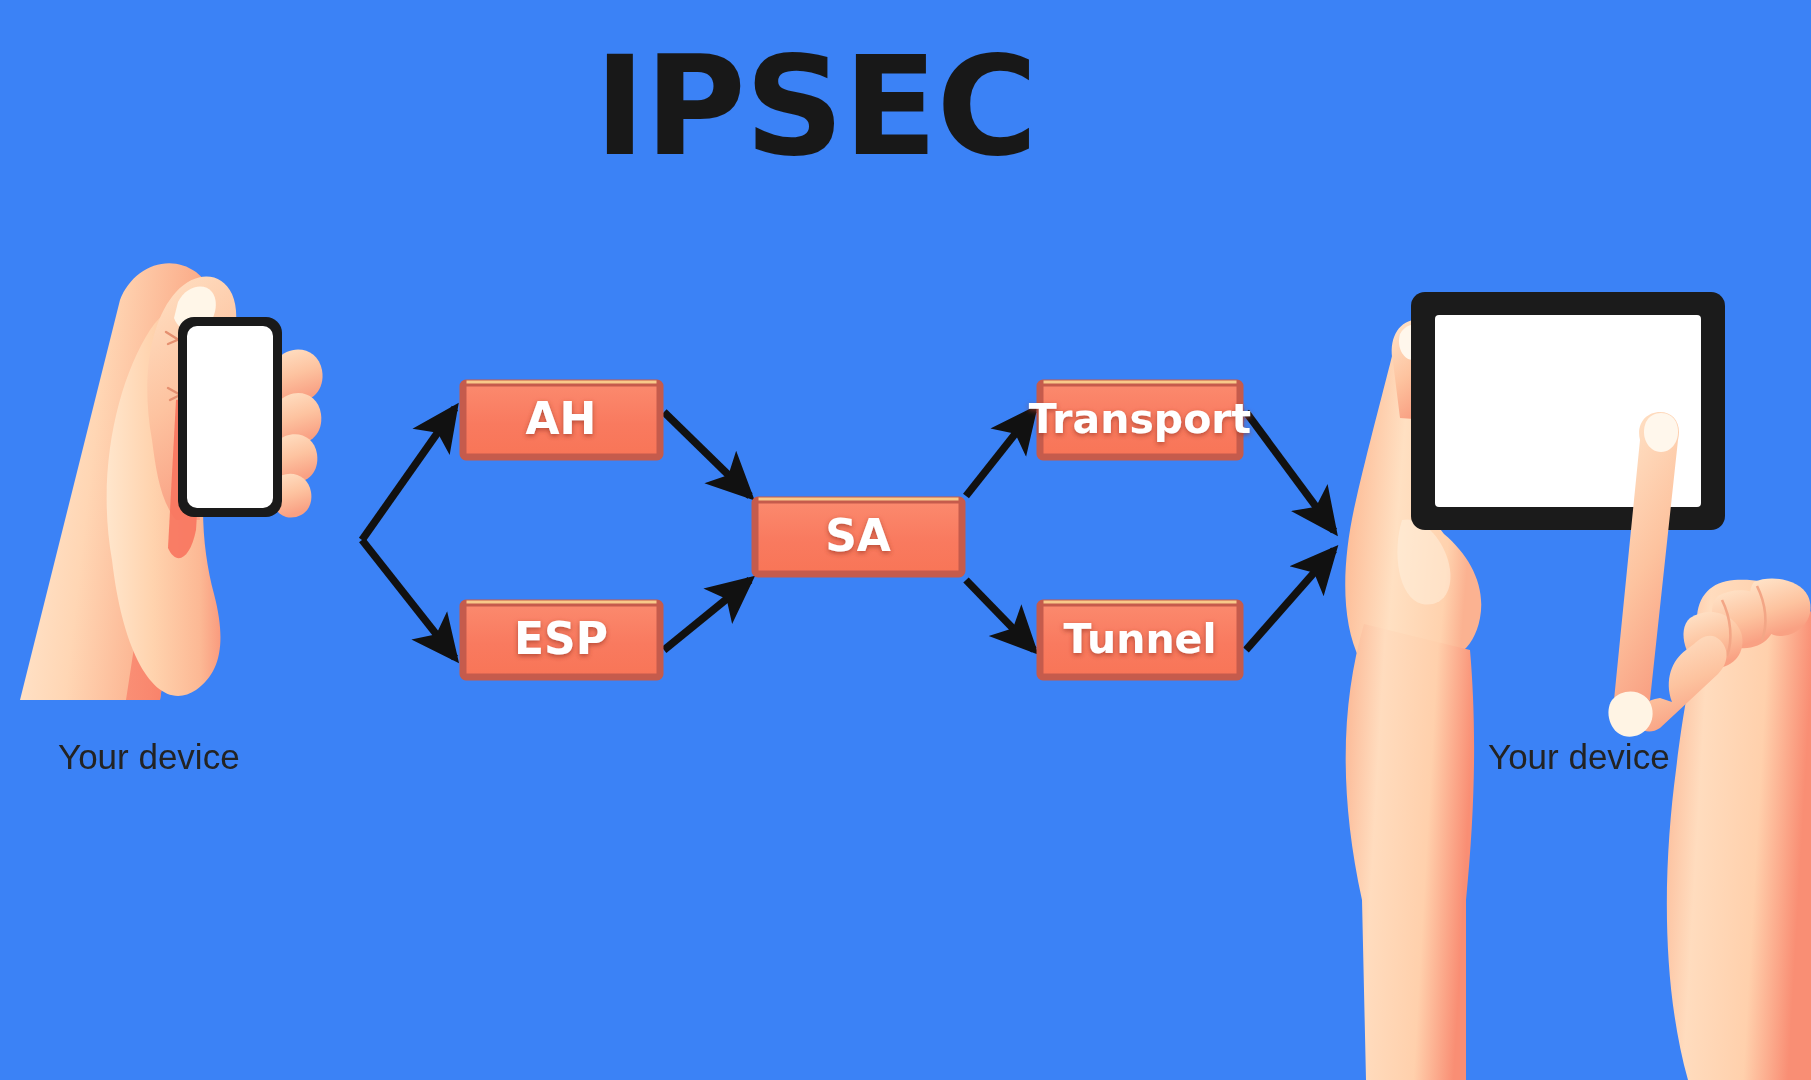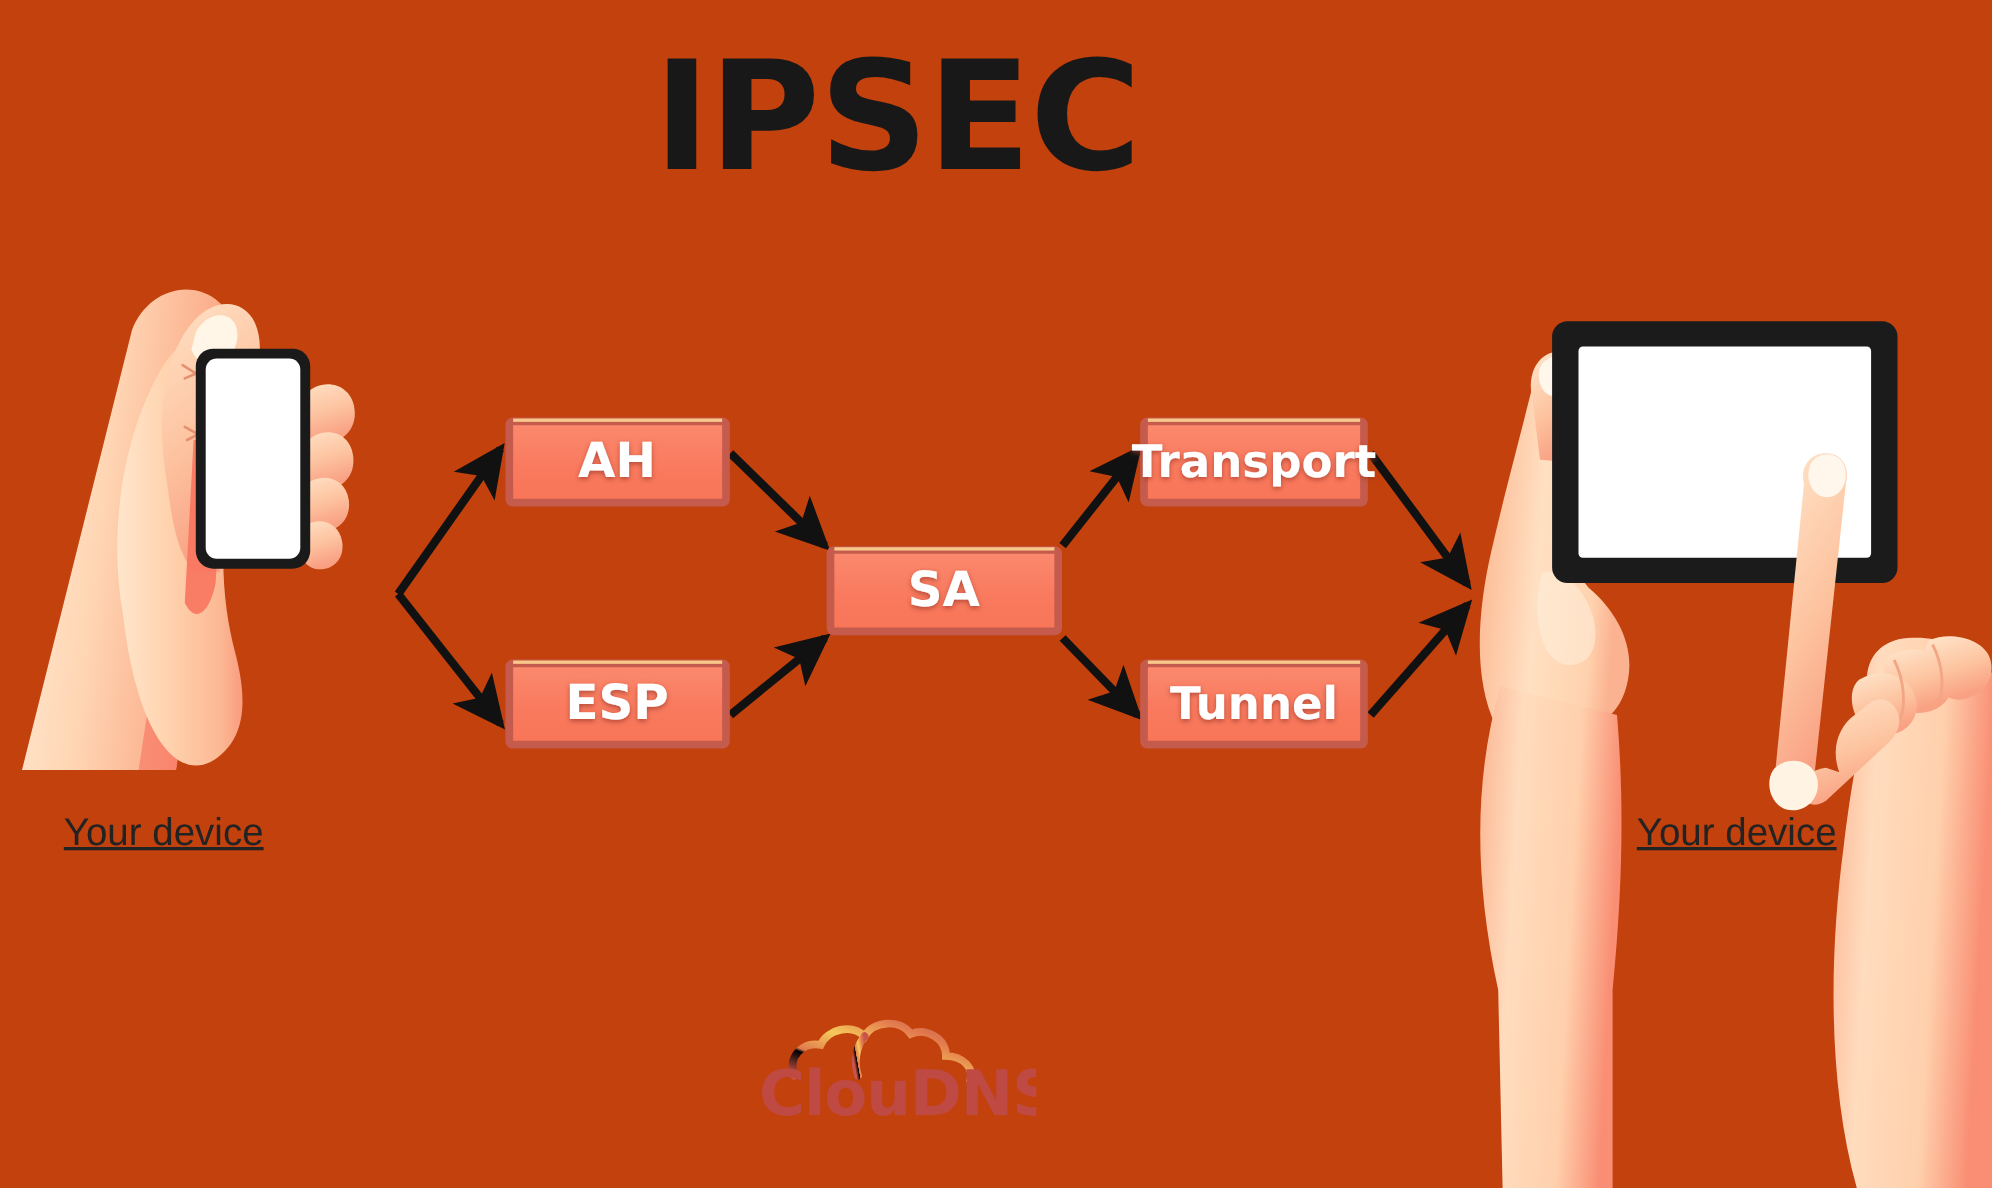--- a/index.html
+++ b/index.html
@@ -12,21 +12,21 @@
     font-family: "Liberation Sans", sans-serif;
     width: 1811px;
     height: 1080px;
     overflow: hidden;
     position: relative;
   }
   .stage {
     position: relative;
     width: 1811px;
     height: 1080px;
-    background: #c2410c;
+    background: #3b82f6;
   }
   .title {
     position: absolute;
     left: 0;
     top: 38px;
     width: 1631px;
     text-align: center;
     font-family: "DejaVu Sans", sans-serif;
     font-weight: bold;
     font-size: 138px;
@@ -34,21 +34,20 @@
     color: #181818;
     line-height: 1;
     user-select: none;
   }
   .device-label {
     position: absolute;
     font-family: "Liberation Sans", sans-serif;
     font-size: 35px;
     color: #232323;
     white-space: nowrap;
-    text-decoration: underline;
   }
   #label-your-device { left: 58px; top: 737px; }
   #label-other-device { left: 1488px; top: 737px; }
 
   .art-layer {
     position: absolute;
     left: 0; top: 0;
     width: 1811px;
     height: 1080px;
     pointer-events: none;
@@ -323,40 +322,14 @@
     <g>
       <rect x="1040" y="603" width="200" height="74" rx="3" ry="3" fill="url(#boxGrad)" stroke="#C55B4C" stroke-width="7"></rect>
       <rect x="1043.5" y="600.5" width="193" height="3" fill="#F8C98A"></rect>
       <text class="box-label" x="1140" y="642" font-size="41" filter="url(#textShadow)">Tunnel</text>
     </g>
   </svg>
 
   <div class="device-label" id="label-your-device">Your device</div>
   <div class="device-label" id="label-other-device">Your device</div>
 
-  <div class="logo-wrap">
-    <svg viewBox="0 0 252 105" width="252" height="105" xmlns="http://www.w3.org/2000/svg">
-      <defs>
-        <linearGradient id="cloudGrad" x1="0" y1="0.9" x2="1" y2="0.1">
-          <stop offset="0%" stop-color="#C9554A"></stop>
-          <stop offset="22%" stop-color="#E07council"></stop>
-          <stop offset="25%" stop-color="#E07A4E"></stop>
-          <stop offset="50%" stop-color="#F5C95A"></stop>
-          <stop offset="76%" stop-color="#E58050"></stop>
-          <stop offset="100%" stop-color="#C9554A"></stop>
-        </linearGradient>
-      </defs>
-
-      <g fill="none" stroke="url(#cloudGrad)" stroke-width="7" stroke-linecap="round">
-        <path d="M 32 56
-                 C 26 38 40 25 56 28
-                 C 62 14 84 8 96 20
-                 C 104 6 128 4 138 18
-                 C 152 12 170 22 170 38
-                 C 186 38 196 50 192 60"></path>
-        <path d="M 96 20 C 88 30 86 44 90 56"></path>
-      </g>
-
-      <text class="logo-text" x="0" y="92">ClouDNS</text>
-    </svg>
-  </div>
 
 </div>
 
 </body></html>

